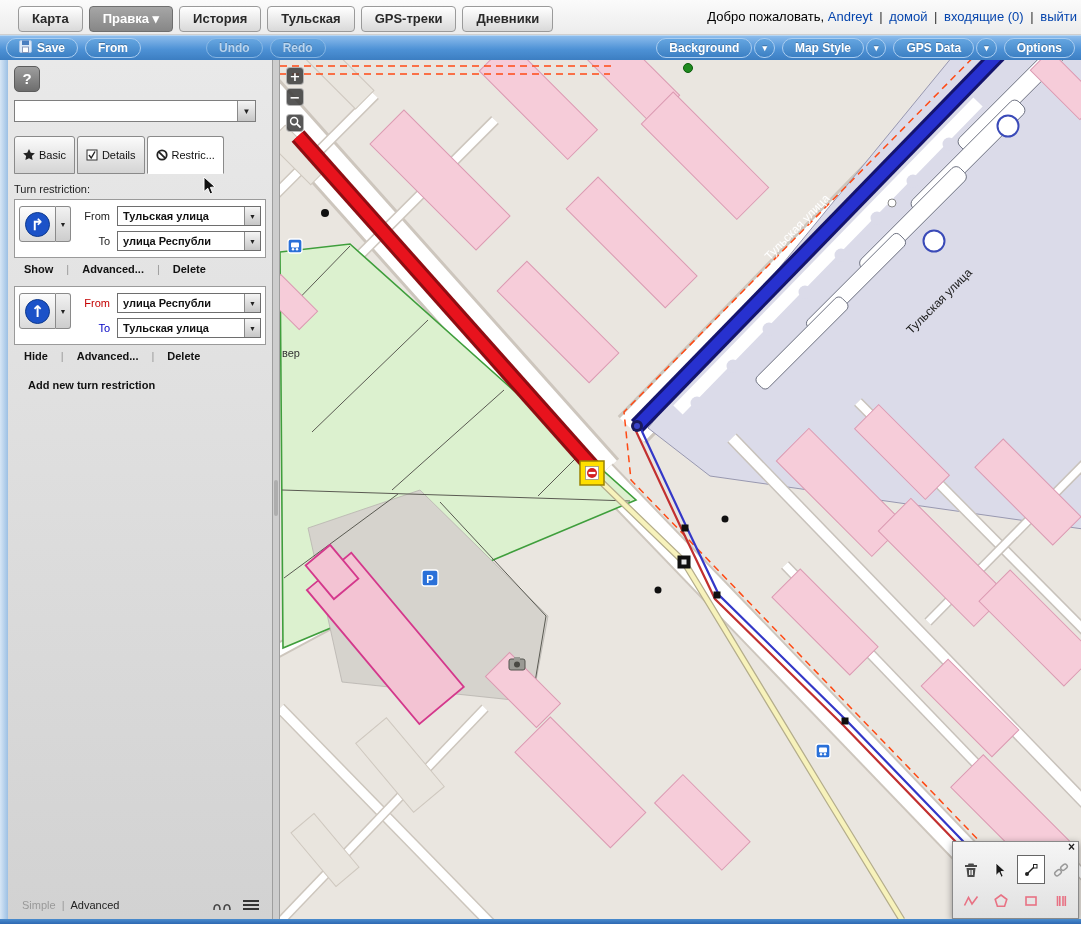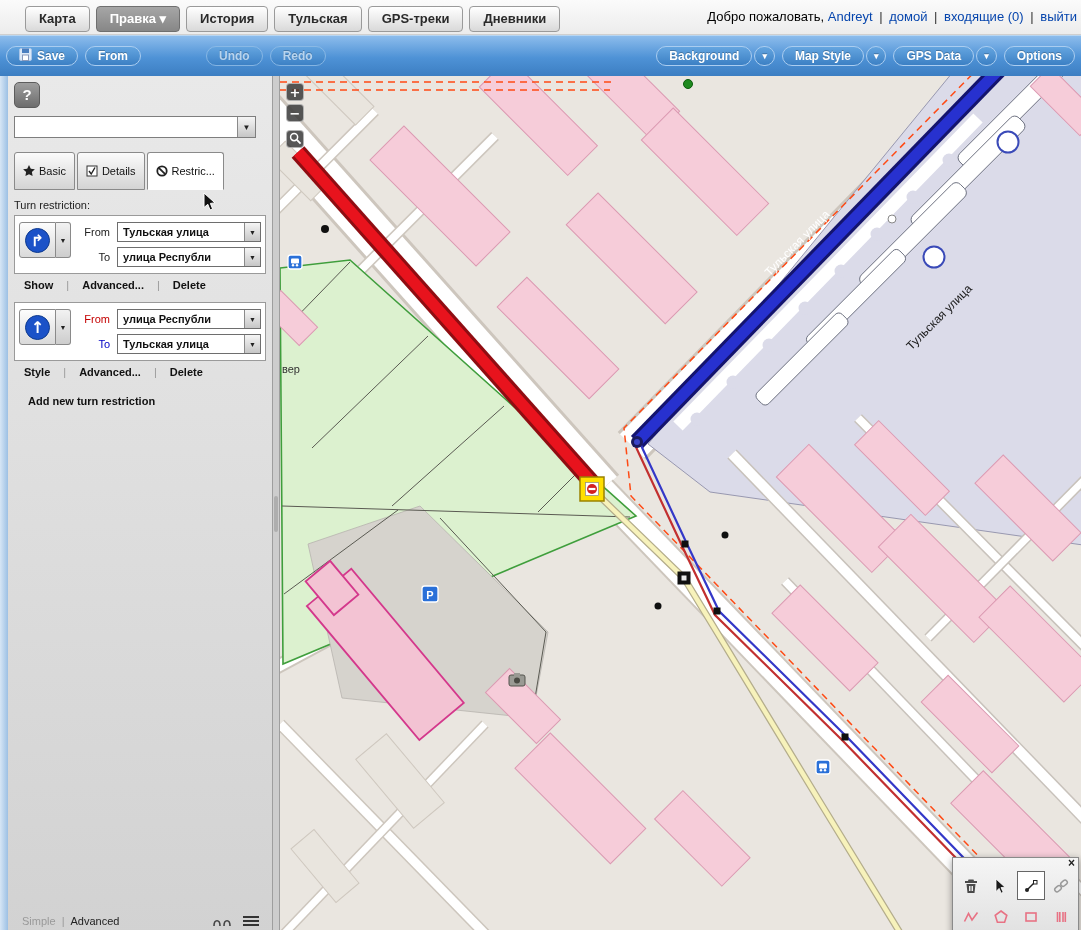--- a/index.html
+++ b/index.html
@@ -3,30 +3,30 @@
 <meta charset="utf-8">
 <style>
   * { margin:0; padding:0; box-sizing:border-box; }
   body { width:1081px; height:930px; overflow:hidden; background:#fff;
          font-family:"Liberation Sans", sans-serif; position:relative; }
   a { text-decoration:none; cursor:pointer; }
 
   
   .site-header { position:relative; height:35px;
     background:linear-gradient(#fbfbfb,#ececec); border-bottom:1px solid #cfcfcf; }
-  .site-tabs { position:absolute; left:25px; top:6px; display:flex; gap:6px; }
+  .site-tabs { position:absolute; left:18px; top:6px; display:flex; gap:6px; }
   .site-tab { display:block; padding:4px 13px 5px; border:1px solid #9a9a9a; border-radius:4px;
     background:linear-gradient(#ffffff,#d9d9d9); font-size:13px; font-weight:bold; color:#2a2a2a; }
   .site-tab.active { background:linear-gradient(#a6a6a6,#878787); border-color:#6f6f6f; color:#fff; }
   .user-links { position:absolute; right:4px; top:9px; font-size:13px; color:#000; white-space:nowrap; }
   .user-links a { color:#0645ad; }
   .user-links .sep { color:#333; margin:0 3px; }
 
   
-  .edit-toolbar { height:41px; display:flex; align-items:center; gap:7px; padding:0 6px;
+  .edit-toolbar { height:25px; display:flex; align-items:center; gap:7px; padding:0 6px;
     background:linear-gradient(#8cbcec 0%, #4e92d6 55%, #3c7ec2 100%);
     border-top:1px solid #b8d6f2; }
   .tbtn { display:inline-flex; align-items:center; gap:5px; height:20px; padding:2px 12px;
     border-radius:11px; border:1px solid #aacdf0; color:#fff; cursor:pointer;
     background:linear-gradient(#64a5e0,#3c80c4); font-size:12px; font-weight:bold;
     text-shadow:0 -1px 0 rgba(0,0,0,.25); white-space:nowrap; }
   .tbtn.arrow-seg { padding:2px 7px; font-size:9px; }
   .tbtn.disabled { color:#cadff2; border-color:#8fbce6; opacity:.85; }
   .tspacer { flex:1; }
   .undo-gap { margin-left:58px; }
@@ -273,21 +273,21 @@
         <span class="ft-row">
           <span class="ft-label blue">To</span>
           <span class="ft-combo">
             <span>Тульская улица</span>
             <span class="combo-btn">▼</span>
           </span>
         </span>
       </span>
     </div>
     <div class="card-links">
-      <a>Style</a>
+      <a>Hide</a>
       <span class="lsep">|</span>
       <a>Advanced...</a>
       <span class="lsep">|</span>
       <a>Delete</a>
     </div>
 
     <a class="add-new">Add new turn restriction</a>
 
     <div class="sidebar-footer">
       <a class="sf-simple">Simple</a>

